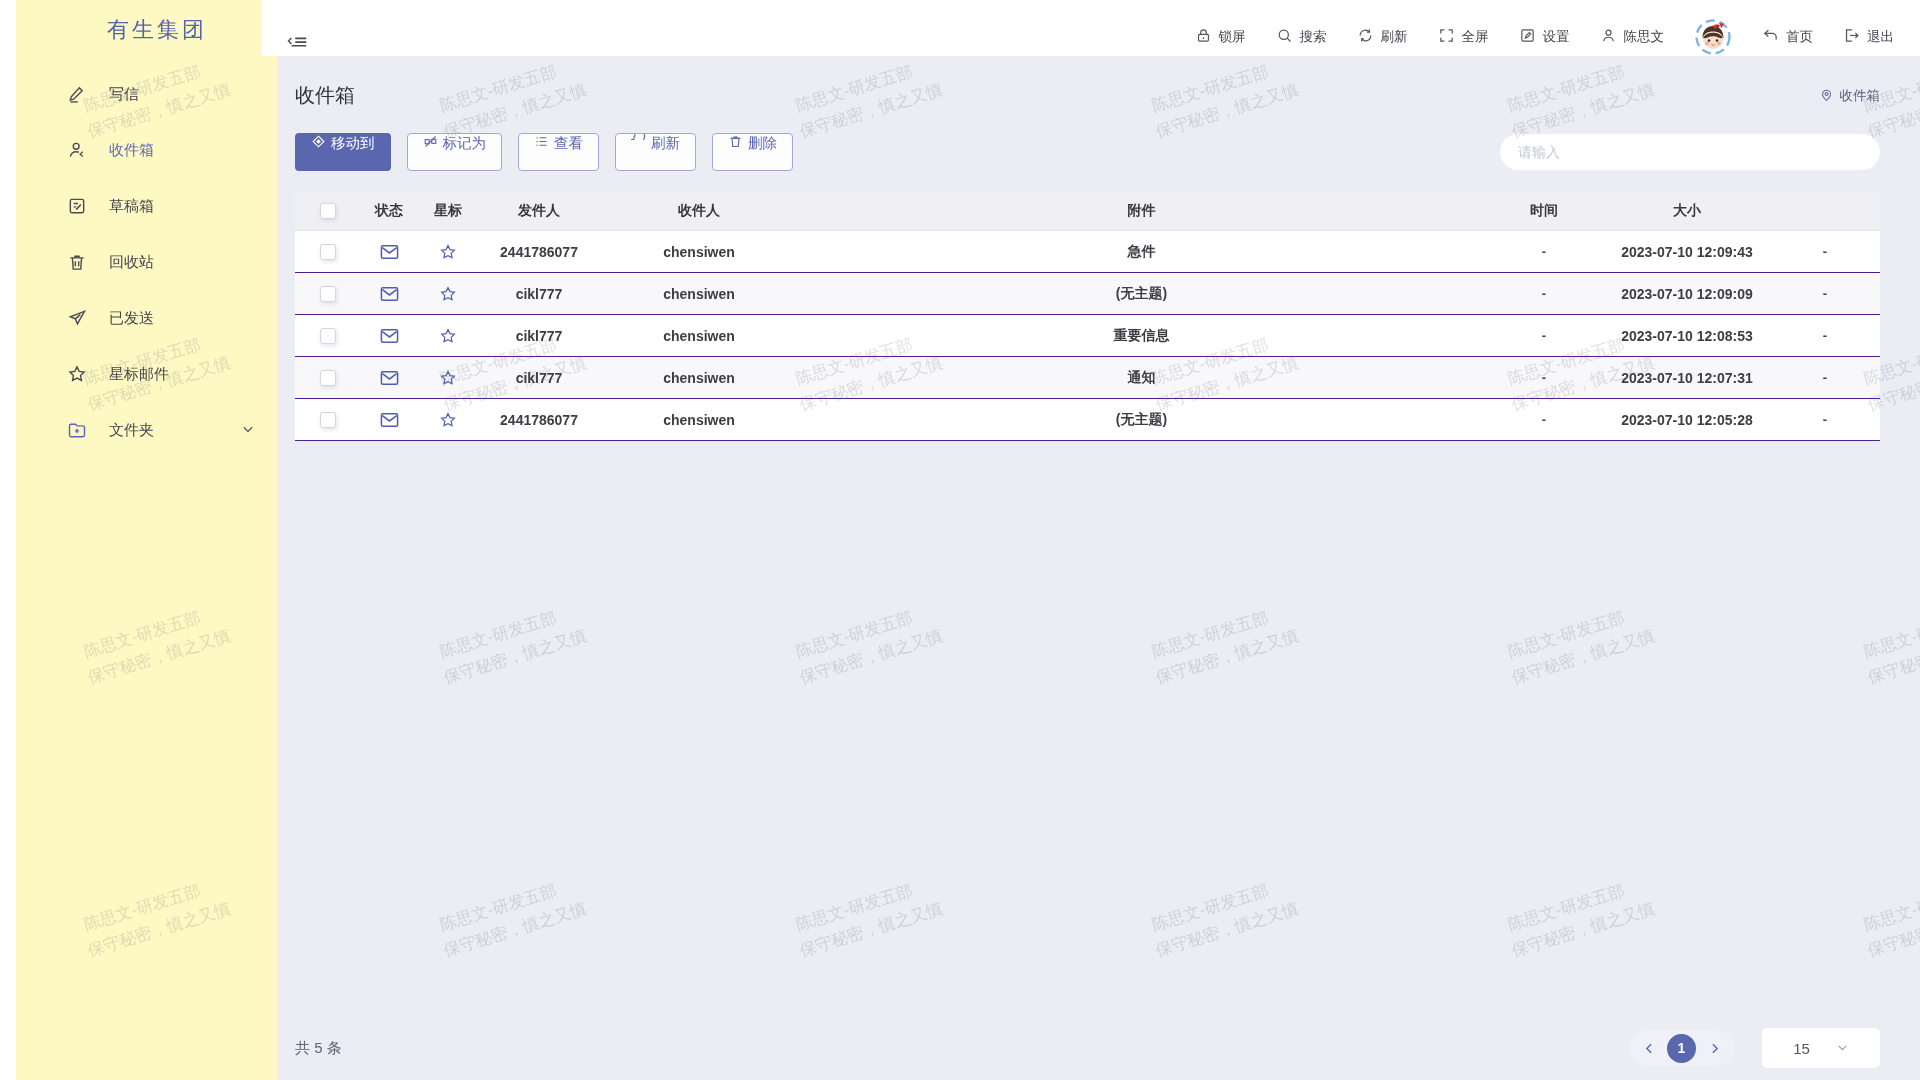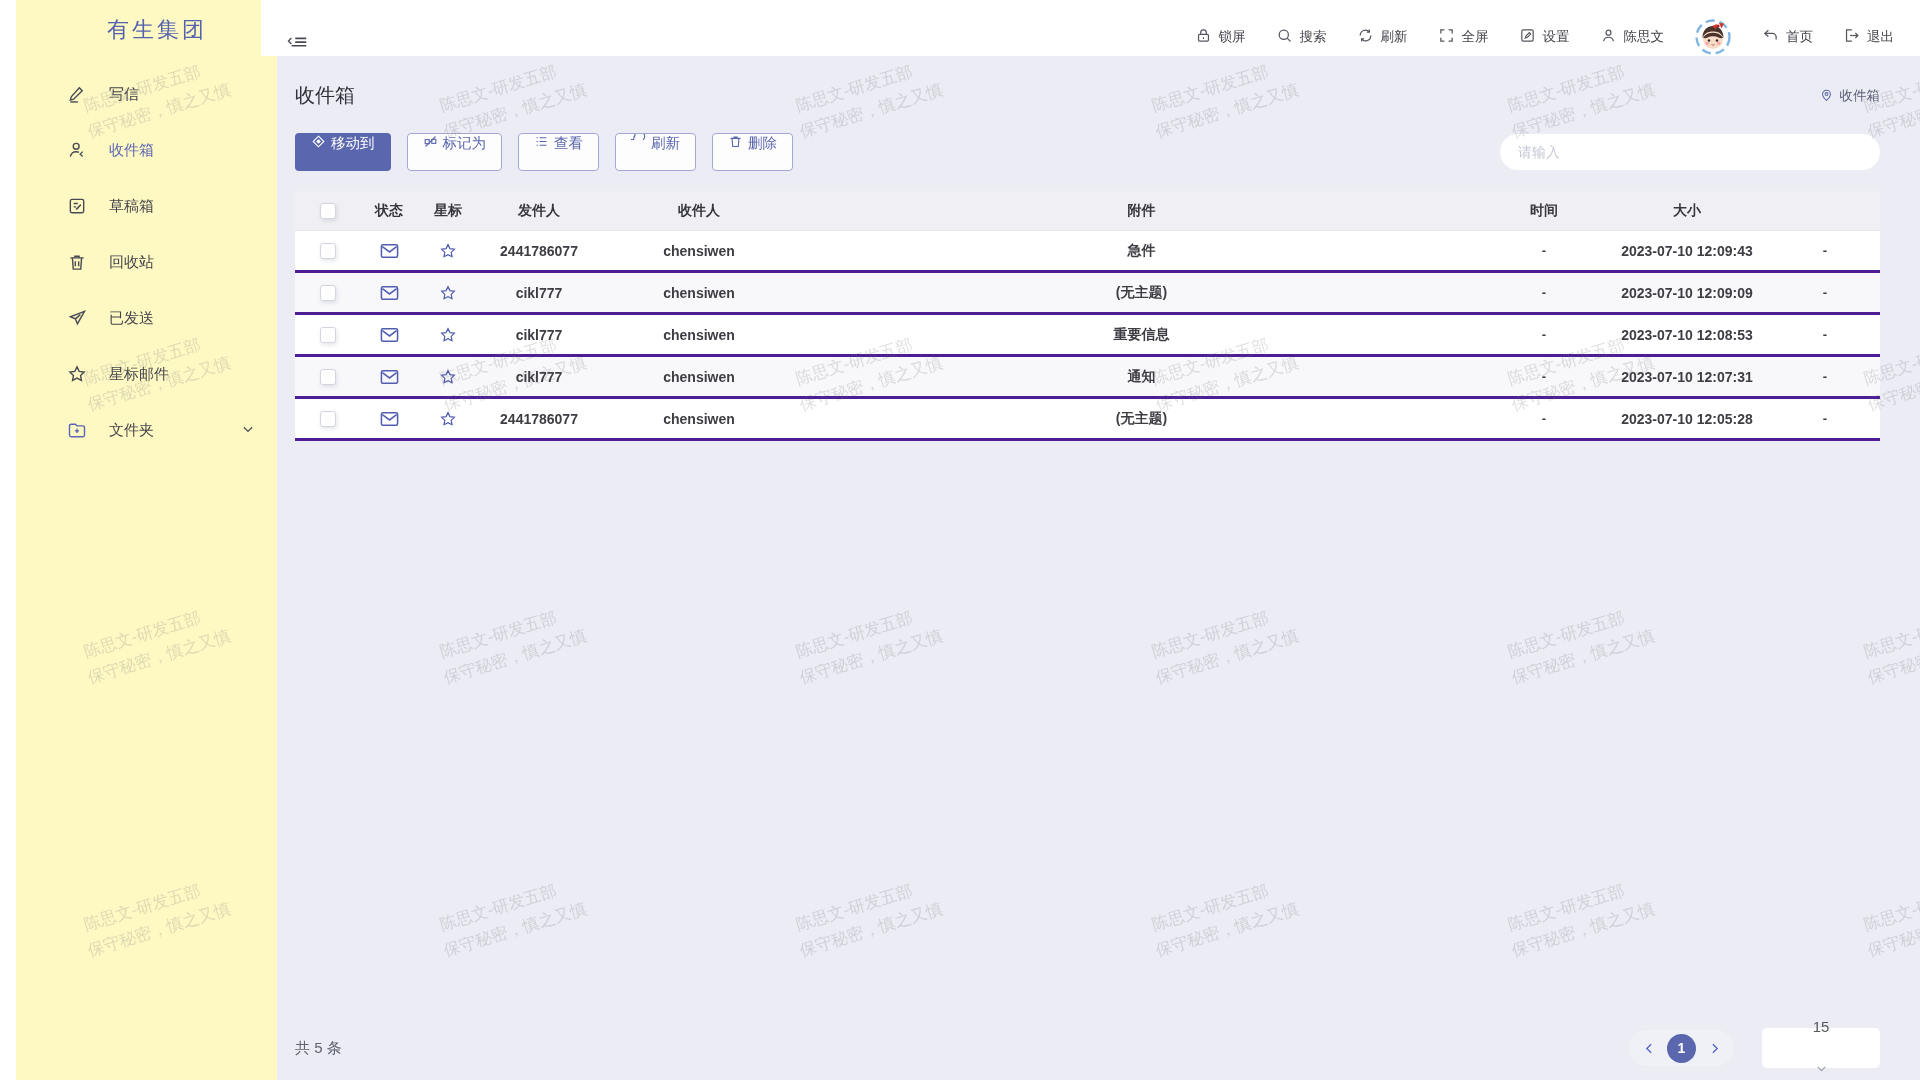--- a/index.html
+++ b/index.html
@@ -46,41 +46,41 @@
   .search-input { margin-left:auto; width:380px; height:36px; border:none; outline:none; border-radius:18px;
                   background:#ffffff; padding:0 18px; font-size:14px; color:#454552; font-family:inherit; }
   .search-input::placeholder { color:#c4c8d4; }
 
   
   .table { margin-top:20px; }
   .trow { display:grid; grid-template-columns:66px 56px 62px 120px 200px 1fr 120px 166px 110px; align-items:center; }
   .thead { height:40px; background:#f0f0f4; border-bottom:1px solid #e6e6ec; }
   .thead .tcell { font-weight:700; font-size:14px; color:#37373f; }
   .tcell { display:flex; align-items:center; justify-content:center; text-align:center; }
-  .tbody .trow { height:42px; background:#ffffff; border-bottom:3px solid #4c1d95; cursor:pointer; }
+  .tbody .trow { height:42px; background:#ffffff; border-bottom:1px solid #4c1d95; cursor:pointer; }
   .tbody .trow:nth-child(even) { background:#f8f8fb; }
   .cell-text { font-size:14px; font-weight:700; color:#3d3d44; }
   .cell-dash { font-size:13px; font-weight:700; color:#3d3d44; }
   .checkbox { width:16px; height:16px; background:#ffffff; border:1px solid #d3d6e0; border-radius:3px;
               box-shadow:1px 2px 4px rgba(70,80,120,.14); cursor:pointer; }
   .mail-ico svg { stroke:#515db0; }
   .star-ico svg { stroke:#515db0; }
 
   
   .footer { position:absolute; left:34px; right:40px; bottom:0; height:64px;
             display:flex; align-items:center; }
   .total { font-size:15px; color:#5f6470; }
   .pager-zone { margin-left:auto; display:flex; align-items:center; gap:28px; }
   .pager { display:flex; align-items:center; height:36px; background:#f0f1f7; border-radius:18px; padding:0 8px; gap:6px; }
   .page-arrow { width:24px; height:24px; display:flex; align-items:center; justify-content:center; cursor:pointer; }
   .page-arrow svg { stroke:#4d63c8; }
   .page-num { width:29px; height:29px; border-radius:50%; background:#5a66ad; color:#ffffff; font-size:14px;
               font-weight:700; display:flex; align-items:center; justify-content:center; cursor:pointer; }
   .page-size { width:118px; height:40px; background:#ffffff; border-radius:5px; display:flex; align-items:center;
-               justify-content:center; gap:26px; font-size:15px; color:#56565e; cursor:pointer;flex-direction:column; }
+               justify-content:center; gap:26px; font-size:15px; color:#56565e; cursor:pointer; }
   .page-size svg { stroke:#9ba0ab; }
 
   
   .wm-layer { position:fixed; inset:0; pointer-events:none; z-index:40; overflow:hidden; }
   .wm { position:absolute; transform:rotate(-17deg); color:rgba(110,110,120,.22); font-size:16.5px;
         font-weight:500; line-height:1.55; white-space:nowrap; }
   .wm .l2 { margin-left:-4px; }
 </style>
 </head>
 <body>

